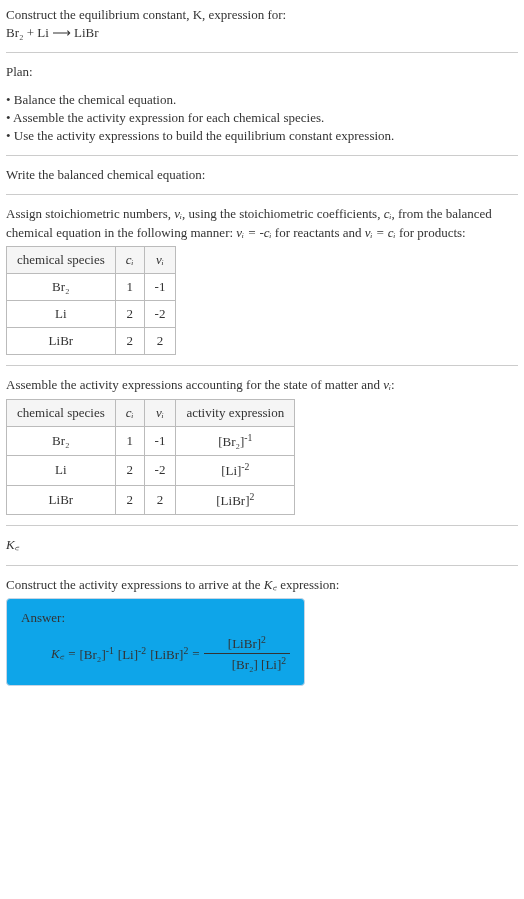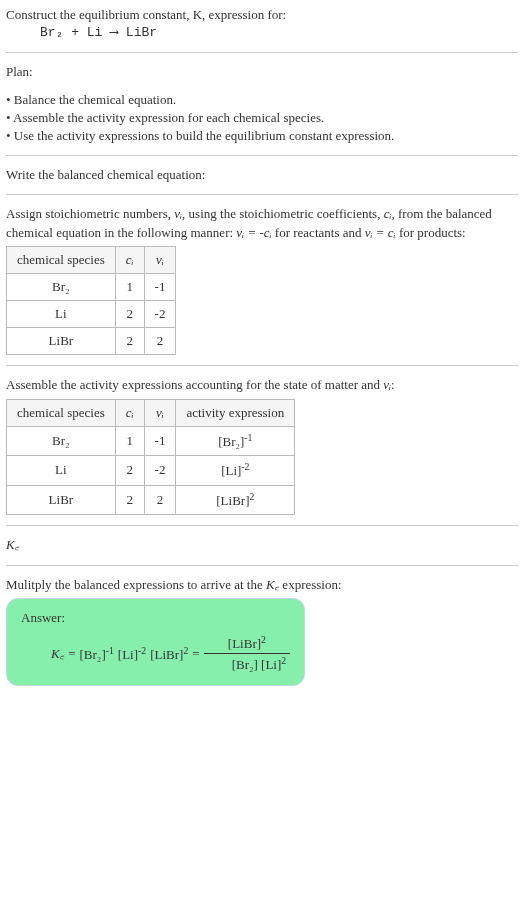--- a/index.html
+++ b/index.html
@@ -13,44 +13,43 @@
     }
     hr {
       border: none;
       border-top: 1px solid #ccc;
       margin: 10px 0;
     }
     .section {
       margin-bottom: 4px;
     }
     .eq {
-      font-family: Liberation Mono, monospace;
-      margin-left: 34px;
+      font-family: Liberation Serif, serif;
     }
     sup {
       font-size: 0.75em;
     }
     table.data {
       border-collapse: collapse;
       margin-top: 4px;
     }
     table.data td, table.data th {
       border: 1px solid #bbb;
       padding: 4px 10px;
       text-align: center;
       font-weight: normal;
       font-size: 13px;
     }
     table.data th {
       background: #f5f5f5;
     }
     .answer-box {
-      background: #86efac;
+      background: #0ea5e9;
       border: 1px solid #c5d5e5;
-      border-radius: 12px;
+      border-radius: 4px;
       padding: 10px 14px;
       display: inline-block;
       margin-top: 4px;
     }
     .frac {
       display: inline-block;
       vertical-align: middle;
       text-align: center;
     }
     .frac .num {
@@ -176,21 +175,21 @@
 
 <hr>
 
 <div class="section">
   <div class="italic">K꜀</div>
 </div>
 
 <hr>
 
 <div class="section">
-  <span>Mulitply the balanced expressions to arrive at the </span><span class="italic">K꜀</span><span> expression:</span>
+  <span>Construct the activity expressions to arrive at the </span><span class="italic">K꜀</span><span> expression:</span>
   <div class="answer-box">
     <div>Answer:</div>
     <div class="kc-line">
       <span class="italic">K꜀</span>
       <span> = </span>
       <span><span>[Br₂]</span><sup>-1</sup></span>
       <span><span>[Li]</span><sup>-2</sup></span>
       <span><span>[LiBr]</span><sup>2</sup></span>
       <span> = </span>
       <span class="frac">

